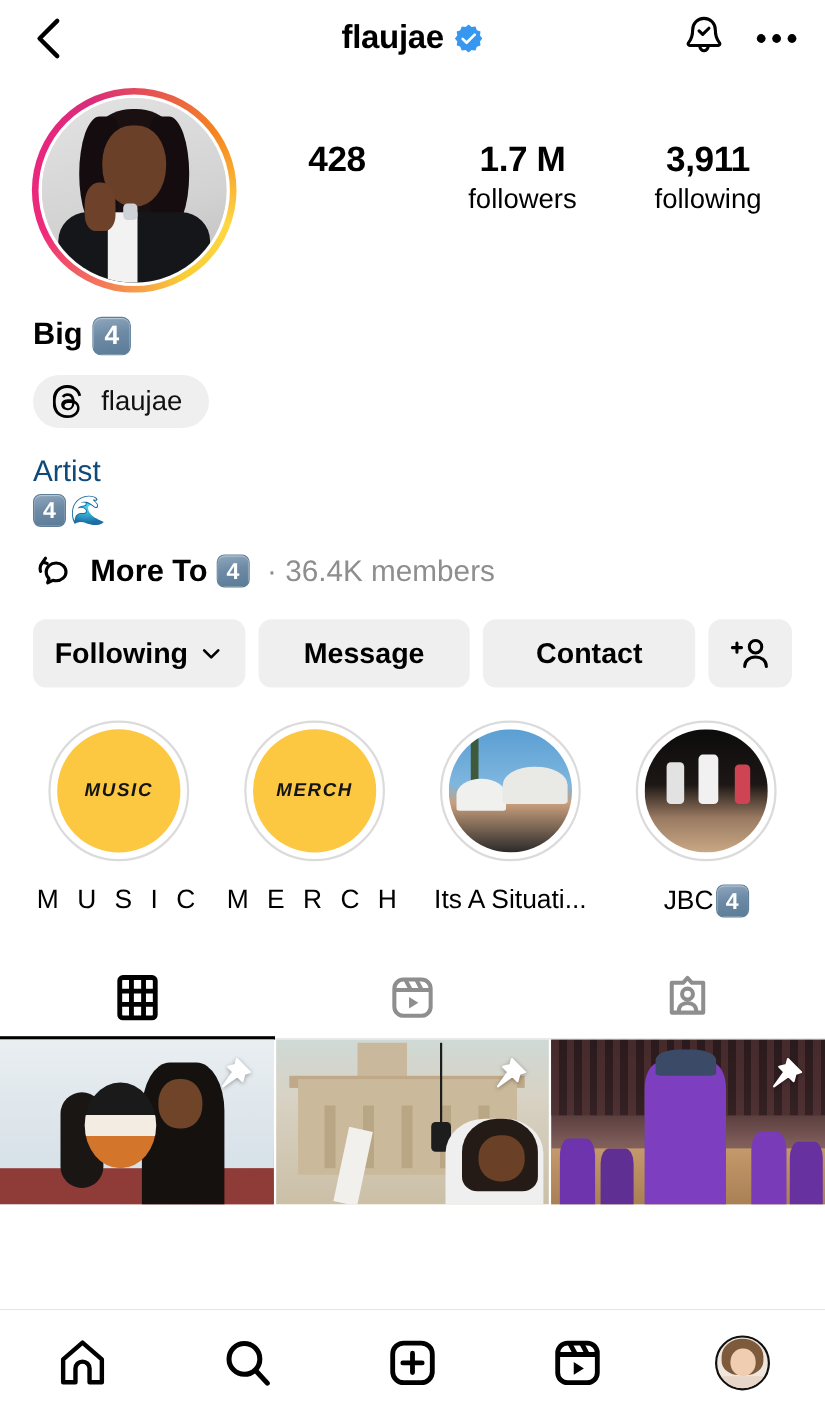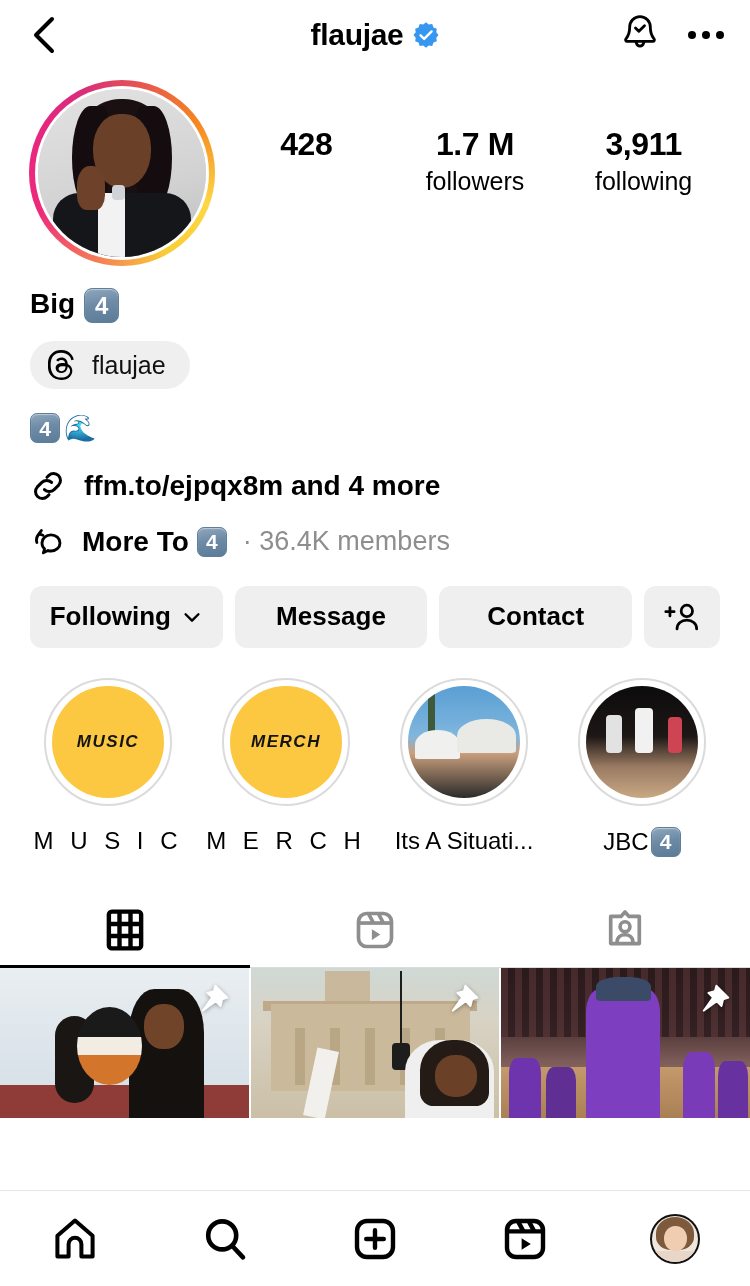--- a/index.html
+++ b/index.html
@@ -261,35 +261,29 @@
     </div>
 
     <div class="threads-pill">
       <svg width="30" height="30" viewBox="0 0 24 24">
         <path d="M16.1 11.3c-.1-.05-.2-.1-.3-.14-.18-3.3-1.98-5.19-5-5.21h-.04c-1.8 0-3.3.77-4.23 2.17l1.66 1.14c.69-1.05 1.78-1.27 2.57-1.27h.03c.98 0 1.72.29 2.2.85.35.4.58.97.7 1.68-.9-.15-1.87-.2-2.9-.14-2.92.17-4.8 1.87-4.67 4.24.06 1.2.66 2.23 1.69 2.91.87.57 1.99.85 3.15.79 1.54-.08 2.74-.67 3.58-1.73.64-.81 1.04-1.86 1.22-3.18.74.45 1.29 1.04 1.6 1.75.51 1.21.54 3.2-1.08 4.82-1.42 1.42-3.13 2.03-5.71 2.05-2.87-.02-5.03-.94-6.44-2.73C2.8 17.5 2.12 15.1 2.1 12c.02-3.1.7-5.5 2.02-7.17C5.53 3.04 7.7 2.12 10.56 2.1c2.89.02 5.09.95 6.54 2.75.71.89 1.25 2 1.6 3.3l1.95-.52c-.43-1.6-1.1-2.99-2.03-4.13C16.77 1.2 13.98.02 10.57 0h-.01C7.15.02 4.4 1.2 2.4 3.52.63 5.59-.28 8.47 0 12v.01c-.28 3.52.63 6.4 2.4 8.47 2 2.32 4.75 3.5 8.16 3.52h.01c3.03-.02 5.17-.81 6.93-2.57 2.3-2.3 2.23-5.18 1.47-6.95-.54-1.27-1.57-2.3-2.87-2.99zm-4.93 5.6c-1.28.07-2.61-.5-2.68-1.74-.05-.92.66-1.95 2.76-2.07.24-.01.47-.02.7-.02.76 0 1.48.07 2.13.21-.24 3.03-1.66 3.56-2.91 3.62z" fill="#000"></path>
       </svg>
       <span class="tlabel">flaujae</span>
     </div>
 
     <div class="bio-lines">
+      <div class="bio-cat">Artist</div>
       <div class="bio-row">
       </div>
       <div class="bio-row">
           <span class="keycap sm">4</span>
           <span class="wave">🌊</span>
       </div>
     </div>
 
-    <div class="link-row">
-      <svg width="36" height="36" viewBox="0 0 24 24">
-        <path d="M9.6 14.4a4.6 4.6 0 0 0 6.5 0l3-3a4.6 4.6 0 0 0-6.5-6.5l-1.3 1.3" fill="none" stroke="#000" stroke-width="2" stroke-linecap="round"></path>
-        <path d="M14.4 9.6a4.6 4.6 0 0 0-6.5 0l-3 3a4.6 4.6 0 0 0 6.5 6.5l1.3-1.3" fill="none" stroke="#000" stroke-width="2" stroke-linecap="round"></path>
-      </svg>
-      <span class="link-text">ffm.to/ejpqx8m and 4 more</span>
-    </div>
 
     <div class="chan-row">
       <svg width="36" height="36" viewBox="0 0 24 24">
         <path d="M6.2 6.6C5 7.6 4.3 9 4.3 10.6c0 .6.1 1.2.3 1.7" fill="none" stroke="#000" stroke-width="1.9" stroke-linecap="round"></path>
         <path d="M7.6 4.3L6 6.6l2.6.9" fill="none" stroke="#000" stroke-width="1.9" stroke-linecap="round" stroke-linejoin="round"></path>
         <path d="M14 7.2c3.3 0 6 2.4 6 5.4s-2.7 5.4-6 5.4c-.7 0-1.4-.1-2-.3l-3.1 1.5.8-2.6A5.2 5.2 0 0 1 8 12.6c0-3 2.7-5.4 6-5.4z" fill="none" stroke="#000" stroke-width="1.9" stroke-linejoin="round"></path>
       </svg>
       <span class="chan-name">
         <span>More To</span>
         <span class="keycap sm">4</span>

